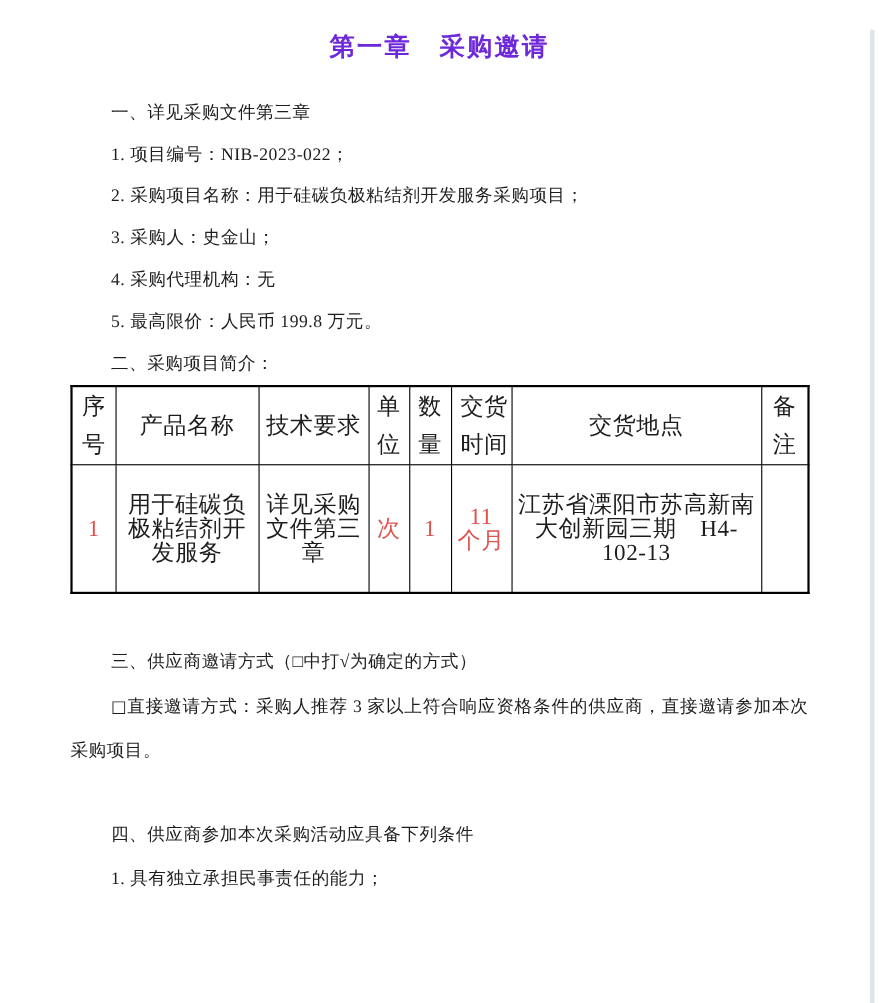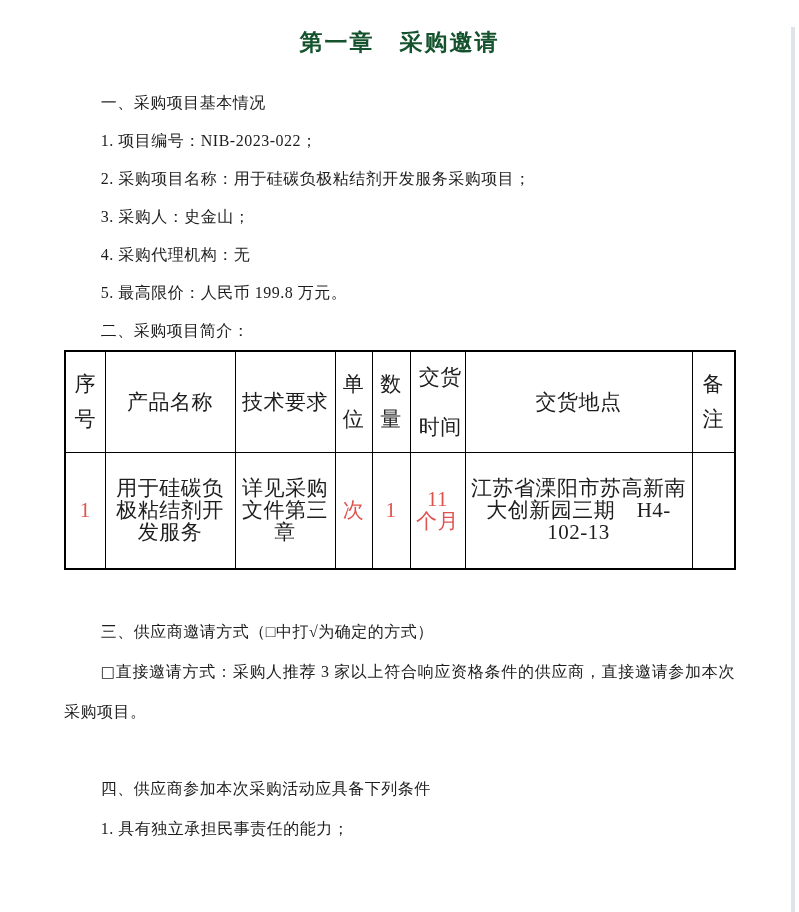--- a/index.html
+++ b/index.html
@@ -23,21 +23,21 @@
   }
   .content {
     padding: 0 64px;
   }
   .doc-title {
     margin: 27px 0 0 0;
     text-align: center;
     font-size: 23px;
     font-weight: 700;
     letter-spacing: 2px;
-    color: #14532d;
+    color: #6d28d9;
     font-family: "Liberation Sans", "DejaVu Sans", sans-serif;
   }
   p.line {
     margin: 0;
     font-size: 16px;
     line-height: 38px;
     letter-spacing: 0.5px;
   }
   p.line40 {
     margin: 0;
@@ -65,21 +65,21 @@
     padding: 0 5px;
     letter-spacing: 0.5px;
     overflow: hidden;
   }
   tr.hrow { height: 70px; }
   tr.hrow th { line-height: 35px; }
   tr.drow { height: 116px; }
   tr.drow td { line-height: 22px; }
   td.c6, th.c6 { padding: 0 4px; }
   .vert  { display: inline-block; width: 1.15em; line-height: 35px; }
-  .vert2 { display: inline-block; width: 2.35em; line-height: 50px; }
+  .vert2 { display: inline-block; width: 2.35em; line-height: 35px; }
   .red { color: #e0524e; }
 
   .sec3 { margin-top: 42px; }
   .sec4 { margin-top: 37px; }
   .cb {
     font-family: "DejaVu Sans", sans-serif;
     font-size: 15px;
   }
   .edge-strip {
     position: absolute;
@@ -92,21 +92,21 @@
 </style>
 </head>
 <body>
 
 <div class="page">
   <div class="content">
 
     <h1 class="doc-title">第一章　采购邀请</h1>
 
     <div class="block-basic">
-      <p class="line indent">一、采购项目基本情况</p>
+      <p class="line indent">一、详见采购文件第三章</p>
       <p class="line indent">1. 项目编号：NIB-2023-022；</p>
       <p class="line indent">2. 采购项目名称：用于硅碳负极粘结剂开发服务采购项目；</p>
       <p class="line indent">3. 采购人：史金山；</p>
       <p class="line indent">4. 采购代理机构：无</p>
       <p class="line indent">5. 最高限价：人民币 199.8 万元。</p>
     </div>
 
     <p class="line indent sec2-heading">二、采购项目简介：</p>
 
     <table class="proc">

